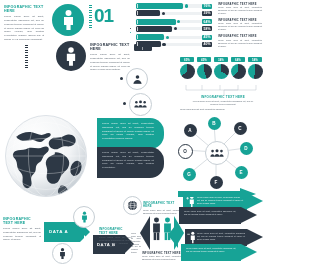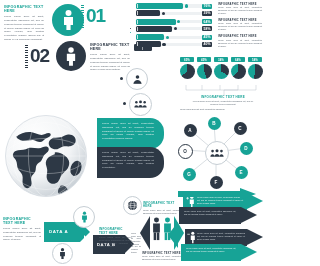--- a/index.html
+++ b/index.html
@@ -67,28 +67,27 @@
     <div class="bd" style="margin-top:1.5px;">Lorem ipsum dolor sit amet, consectetur adipiscing elit, sed do eiusmod tempor incididunt ut labore et dolore magna aliqua. Ut enim ad minim veniam, quis nostrud exercitation ullamco laboris nisi ut aliquip ex ea commodo consequat.</div>
   </div>
 
   <div class="abs circ t" style="left:52px;top:4px;width:32px;height:32px;">
     <svg width="13" height="20" viewBox="0 0 13 20">
       <circle cx="6.5" cy="3" r="3" fill="#fff"></circle>
       <path d="M2 7h9v8H8.6v5H4.4v-5H2z" fill="#fff"></path>
     </svg>
   </div>
 
-  <div class="abs" style="left:81px;top:4px;width:28px;height:26px;color:#17a396;">
+  <div class="abs" style="left:89px;top:4px;width:28px;height:26px;color:#17a396;">
     <span class="numstripe" style="left:0;"></span>
     <span class="num t abs" style="left:5px;top:2px;">01</span>
   </div>
 
   <div class="abs" style="left:25px;top:44px;width:28px;height:26px;color:#2d3845;">
     <span class="numstripe" style="left:0;"></span>
-    <span class="num d abs" style="left:5px;top:2px;">02</span>
   </div>
 
   <div class="abs circ d" style="left:56px;top:41px;width:30px;height:30px;">
     <svg width="12" height="19" viewBox="0 0 13 20">
       <circle cx="6.5" cy="3" r="3" fill="#fff"></circle>
       <path d="M2 7h9v8H8.6v5H4.4v-5H2z" fill="#fff"></path>
     </svg>
   </div>
 
   <div class="abs" style="left:90px;top:43px;width:40px;">

